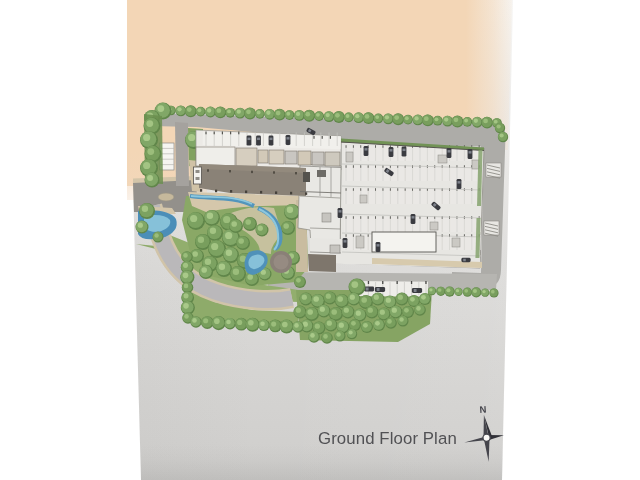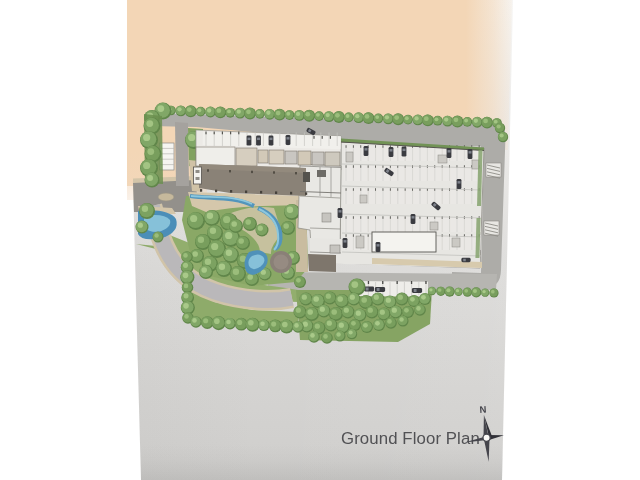--- a/index.html
+++ b/index.html
@@ -915,21 +915,21 @@
         <rect x="-2.4" y="-5.1" width="4.8" height="10.2" rx="1.4" fill="#3a3b41"></rect>
         <rect x="-1.5" y="-2.8999999999999995" width="3.0" height="2.448" fill="#7d828c"></rect>
       </g>
       <g transform="translate(466,260) rotate(0)">
         <rect x="-4.59" y="-2.16" width="9.18" height="4.32" rx="1.4" fill="#3a3b41"></rect>
         <rect x="-2.79" y="-1.2600000000000002" width="2.5704000000000002" height="2.5200000000000005" fill="#7d828c"></rect>
       </g>
 </svg>
 
   <div style="position:absolute;left:318px;top:429px;width:220px;color:#515154;
-       font-size:16.8px;letter-spacing:0.1px;margin-left:23px;">Ground Floor Plan</div>
+       font-size:16.8px;letter-spacing:0.1px;">Ground Floor Plan</div>
 
   <svg width="70" height="80" viewBox="0 0 70 80" style="position:absolute;left:452px;top:398px">
     <g fill="#45454c" transform="rotate(-4 34 40)">
       <path d="M33.5 17 L36.5 38 L31.5 40 Z"></path>
       <path d="M33.5 17 L36.8 38 L40 38.5 Z" fill="#303037"></path>
       <path d="M35 64 L32 42 L37.5 40.5 Z"></path>
       <path d="M12 43 L32 38.8 L32.5 42.2 Z"></path>
       <path d="M52 38.5 L35 37 L36 42.5 Z" fill="#303037"></path>
       <circle cx="34.6" cy="39.8" r="3.6" fill="#fbfaf8" stroke="#45454c" stroke-width="1.3"></circle>
       <text x="29.5" y="14.5" font-size="9.5" font-weight="bold" font-family="Liberation Sans, sans-serif">N</text>

